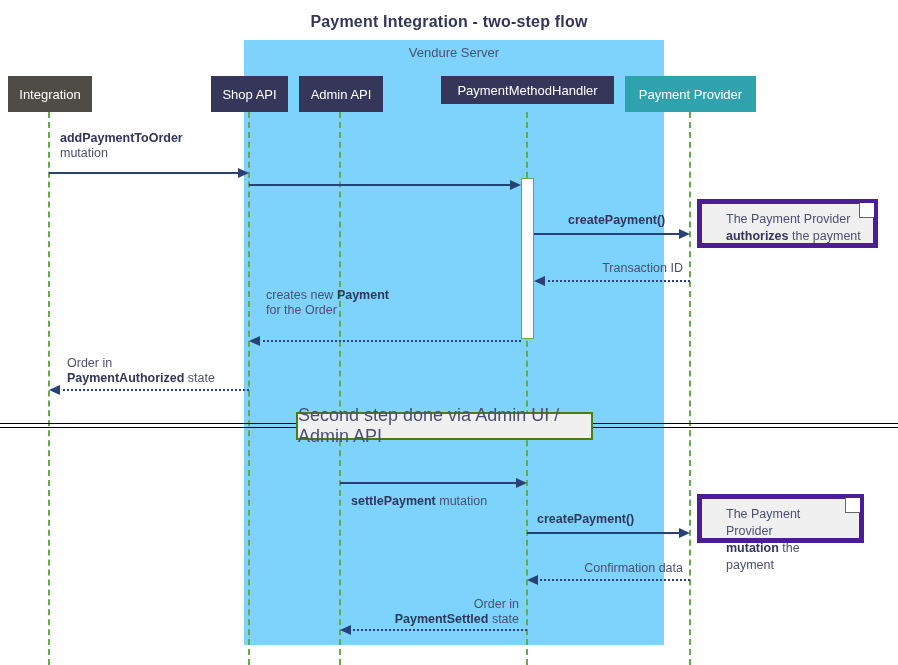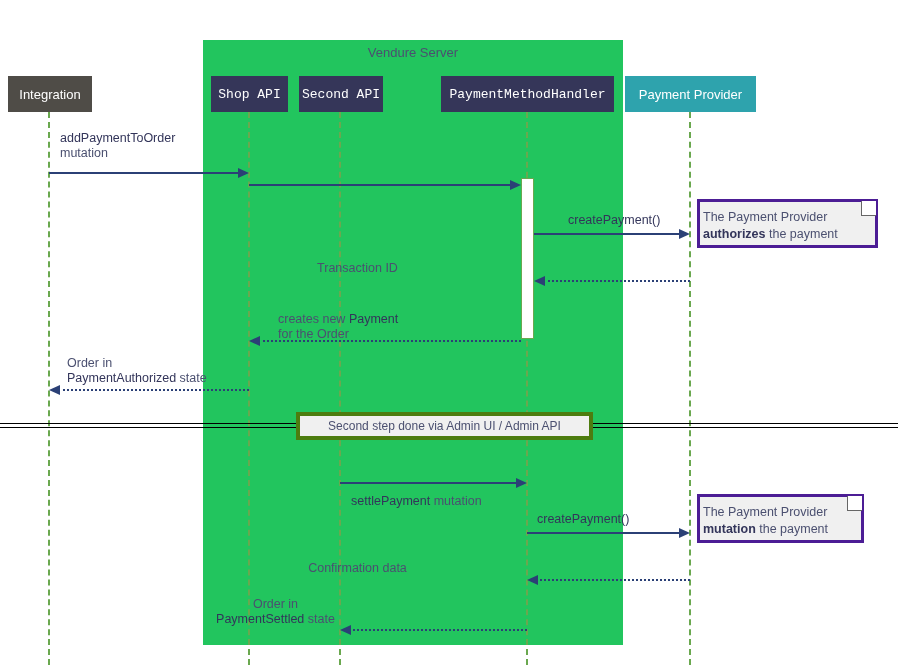--- a/index.html
+++ b/index.html
@@ -15,21 +15,22 @@
   .title{
     position:absolute;left:0;top:13px;width:898px;
     text-align:center;
     font-size:16px;font-weight:bold;color:#33355a;
     letter-spacing:.2px;
   }
 
   
   .group-box{
     position:absolute;
-    background:#22c55e;
+    background:#7dd3fc;
+    margin-left:41px;
   }
   .group-label{
     position:absolute;
     width:100%;text-align:center;
     font-size:13px;color:#4b5070;
     top:5px;
   }
 
   
   .lifeline{
@@ -40,21 +41,21 @@
   
   .participant{
     position:absolute;
     box-sizing:border-box;
     display:flex;align-items:center;justify-content:center;
     color:#ffffff;font-size:13px;
     line-height:1;
     white-space:nowrap;
   }
   .p-storefront{background:#4f4c47;}
-  .p-api{background:#353659;font-family:Liberation Mono, monospace;}
+  .p-api{background:#353659;}
   .p-provider{background:#2ea3ad;}
 
   
   .activation{
     position:absolute;
     background:#ffffff;
     border:1px solid #6aa84f;
     box-sizing:border-box;
   }
 
@@ -76,32 +77,32 @@
   .arrow-head.right{border-left:11px solid #2b4076;}
   .arrow-head.left{border-right:11px solid #2b4076;}
 
   
   .msg-label{
     position:absolute;
     font-size:12.5px;color:#4b5070;
     line-height:15px;
     white-space:nowrap;
   }
-  .msg-label b{color:#33355a;font-weight:normal;}
-  .msg-label.right{text-align:center;margin-left:16px;}
+  .msg-label b{color:#33355a;font-weight:bold;}
+  .msg-label.right{text-align:right;}
 
   
   .note{
     position:absolute;
     background:#f0f0f0;
-    border:3px solid #4c1d95;
+    border:5px solid #4c1d95;
     box-sizing:border-box;
     font-size:12.5px;color:#4b5070;
     line-height:17px;
-    padding:7px 10px 0 3px;
+    padding:7px 10px 0 24px;
   }
   .note b{color:#33355a;font-weight:bold;}
   .note .fold{
     position:absolute;top:-1px;right:-1px;
     width:14px;height:14px;
     background:#ffffff;
     border-left:1px solid #666666;
     border-bottom:1px solid #666666;
   }
 
@@ -109,31 +110,32 @@
   .divider-line{
     position:absolute;
     left:0;width:898px;height:5px;
     border-top:1.5px solid #000000;
     border-bottom:1.5px solid #000000;
     box-sizing:border-box;
   }
   .divider-box{
     position:absolute;
     background:#f0f0f0;
-    border:4px solid #4d7c0f;
+    border:2px solid #4d7c0f;
     box-sizing:border-box;
     display:flex;align-items:center;justify-content:center;
-    font-size:12px;color:#4b5070;
+    font-size:18px;color:#4b5070;
   }
 </style>
 </head>
 <body>
 
 <div id="diagram">
 
+  <div class="title">Payment Integration - two-step flow</div>
 
   <div class="group-box" id="group-box" style="left: 203px; top: 40px; width: 420px; height: 605px;">
     <div class="group-label">Vendure Server</div>
   </div>
 
   <div id="lifelines">
       <div class="lifeline" style="left: 48px; top: 112px; height: 553px;"></div>
       <div class="lifeline" style="left: 248px; top: 112px; height: 553px;"></div>
       <div class="lifeline" style="left: 339px; top: 112px; height: 553px;"></div>
       <div class="lifeline" style="left: 526px; top: 112px; height: 553px;"></div>
@@ -141,23 +143,23 @@
     </div>
 
   <div id="participants">
       <div class="participant p-storefront" style="left: 8px; top: 76px; width: 84px; height: 36px;">
         <span>Integration</span>
       </div>
       <div class="participant p-api" style="left: 211px; top: 76px; width: 77px; height: 36px;">
         <span>Shop API</span>
       </div>
       <div class="participant p-api" style="left: 299px; top: 76px; width: 84px; height: 36px;">
-        <span>Second API</span>
-      </div>
-      <div class="participant p-api" style="left: 441px; top: 76px; width: 173px; height: 36px;">
+        <span>Admin API</span>
+      </div>
+      <div class="participant p-api" style="left: 441px; top: 76px; width: 173px; height: 28px;">
         <span>PaymentMethodHandler</span>
       </div>
       <div class="participant p-provider" style="left: 625px; top: 76px; width: 131px; height: 36px;">
         <span>Payment Provider</span>
       </div>
     </div>
 
   <div id="activations">
       <div class="activation" style="left: 521px; top: 178px; width: 13px; height: 161px;"></div>
     </div>
@@ -169,21 +171,21 @@
       <div class="msg-line" style="left: 249px; width: 263px; top: 184px;"></div>
       <div class="arrow-head right" style="top: 180px; left: 510px;"></div>
       <div class="msg-line" style="left: 534px; width: 147px; top: 233px;"></div>
       <div class="arrow-head right" style="top: 229px; left: 679px;"></div>
       <div class="msg-label" style="top: 213px; left: 568px;"><b>createPayment()</b></div>
       <div class="msg-line dotted" style="left: 543px; width: 147px; top: 280px;"></div>
       <div class="arrow-head left" style="top: 276px; left: 534px;"></div>
       <div class="msg-label right" style="top: 261px; left: 0px; width: 683px;">Transaction ID</div>
       <div class="msg-line dotted" style="left: 258px; width: 263px; top: 340px;"></div>
       <div class="arrow-head left" style="top: 336px; left: 249px;"></div>
-      <div class="msg-label" style="top: 312px; left: 266px; margin-left: 12px;">creates new <b>Payment</b><br>for the Order</div>
+      <div class="msg-label" style="top: 288px; left: 266px;">creates new <b>Payment</b><br>for the Order</div>
       <div class="msg-line dotted" style="left: 58px; width: 191px; top: 389px;"></div>
       <div class="arrow-head left" style="top: 385px; left: 49px;"></div>
       <div class="msg-label" style="top: 356px; left: 67px;">Order in<br><b>PaymentAuthorized</b> state</div>
       <div class="msg-line" style="left: 340px; width: 178px; top: 482px;"></div>
       <div class="arrow-head right" style="top: 478px; left: 516px;"></div>
       <div class="msg-label" style="top: 462px; left: 351px; margin-top: 32px;"><b>settlePayment</b> mutation</div>
       <div class="msg-line" style="left: 527px; width: 154px; top: 532px;"></div>
       <div class="arrow-head right" style="top: 528px; left: 679px;"></div>
       <div class="msg-label" style="top: 512px; left: 537px;"><b>createPayment()</b></div>
       <div class="msg-line dotted" style="left: 536px; width: 154px; top: 579px;"></div>

